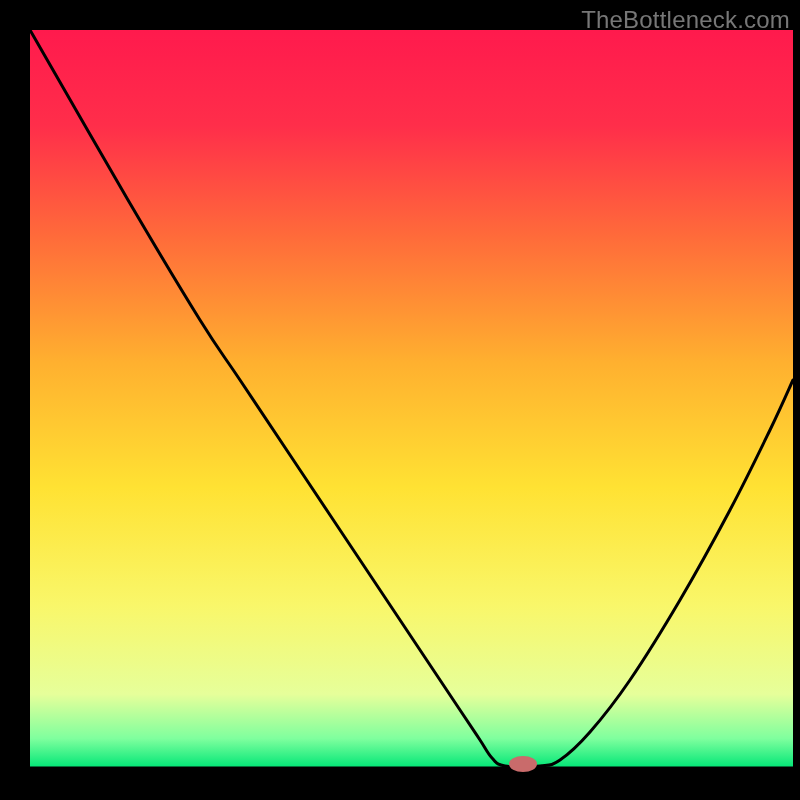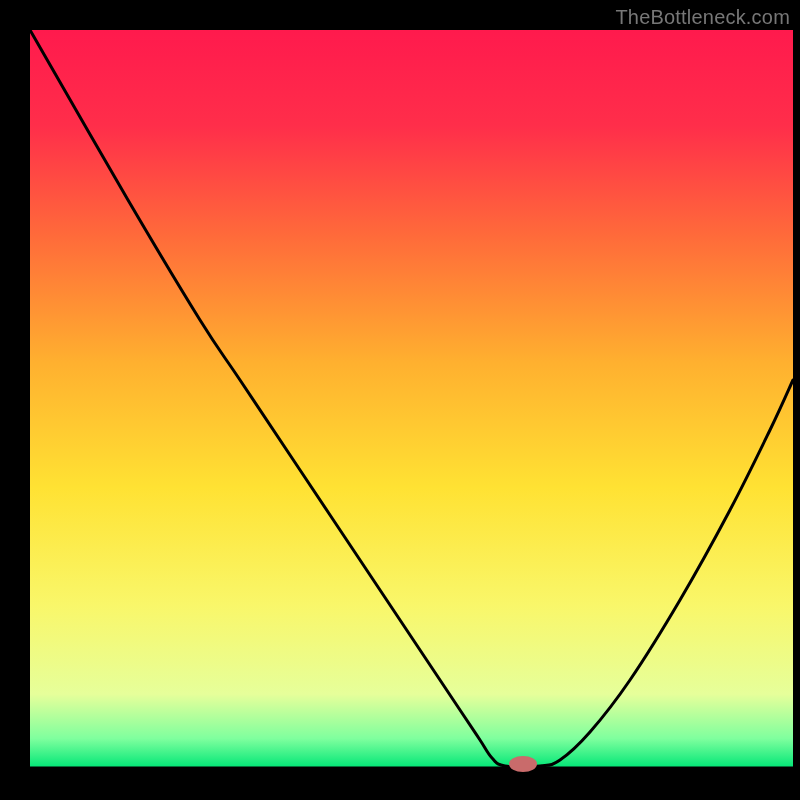--- a/index.html
+++ b/index.html
@@ -1,18 +1,18 @@
 <!DOCTYPE html>
 <html><head>
 <meta charset="utf-8">
 <style>
   * { margin: 0; padding: 0; box-sizing: border-box; }
   body { width: 800px; height: 800px; background: #000; position: relative; font-family: Arial, sans-serif; }
   .chart-container { position: absolute; top: 0; left: 0; width: 800px; height: 800px; }
-  .watermark { position: absolute; top: 6px; right: 10px; color: #777; font-size: 20px; font-weight: 500; letter-spacing: 0.2px; z-index: 10; }
+  .watermark { position: absolute; top: 6px; right: 10px; color: #777; font-size: 24px; font-weight: 500; letter-spacing: 0.2px; z-index: 10; }
   svg { display: block; }
 </style>
 </head>
 <body>
 
 <div class="chart-container">
   <div class="watermark">TheBottleneck.com</div>
   <svg id="chart-svg" width="800" height="800" viewBox="0 0 800 800">
     <defs>
       <linearGradient id="bg-grad" x1="0" y1="0" x2="0" y2="1">

